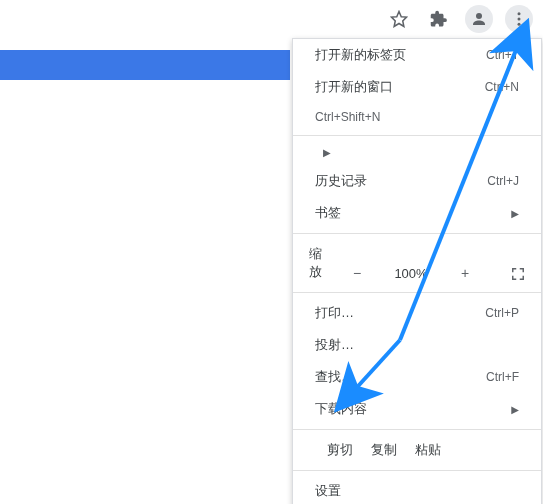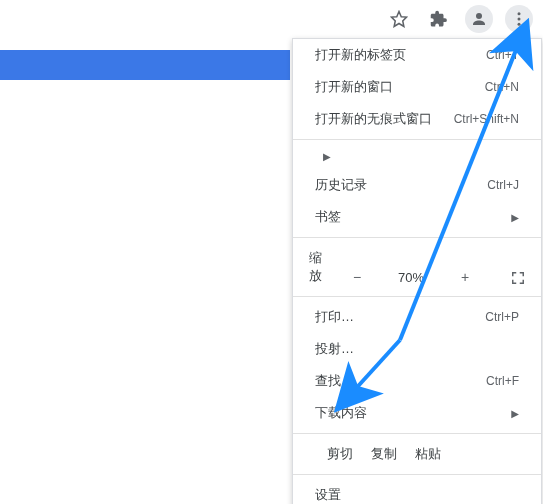--- a/index.html
+++ b/index.html
@@ -123,21 +123,20 @@
 
   <div class="menu-item">
     <span class="label">打开新的标签页</span>
     <span class="shortcut">Ctrl+T</span>
   </div>
   <div class="menu-item">
     <span class="label">打开新的窗口</span>
     <span class="shortcut">Ctrl+N</span>
   </div>
   <div class="menu-item">
-    <span class="label">打开新的无痕式窗口</span>
     <span class="shortcut">Ctrl+Shift+N</span>
   </div>
 
   <div class="divider"></div>
 
   <div class="menu-item">
     <span class="arrow">▶</span>
   </div>
   <div class="menu-item">
     <span class="label">历史记录</span>
@@ -146,21 +145,21 @@
   <div class="menu-item">
     <span class="label">书签</span>
     <span class="arrow">▶</span>
   </div>
 
   <div class="divider"></div>
 
   <div class="zoom-row">
     <span class="zlabel">缩放</span>
     <span class="zoom-btn">−</span>
-    <span class="zoom-val">70%</span>
+    <span class="zoom-val">100%</span>
     <span class="zoom-btn">+</span>
     <span class="fullscreen">
       <svg width="14" height="14" viewBox="0 0 24 24" fill="none" stroke="#5f6368" stroke-width="2.5">
           <path d="M3 9V3h6M21 9V3h-6M3 15v6h6M21 15v6h-6"></path>
         </svg>
     </span>
   </div>
 
   <div class="divider"></div>
 

